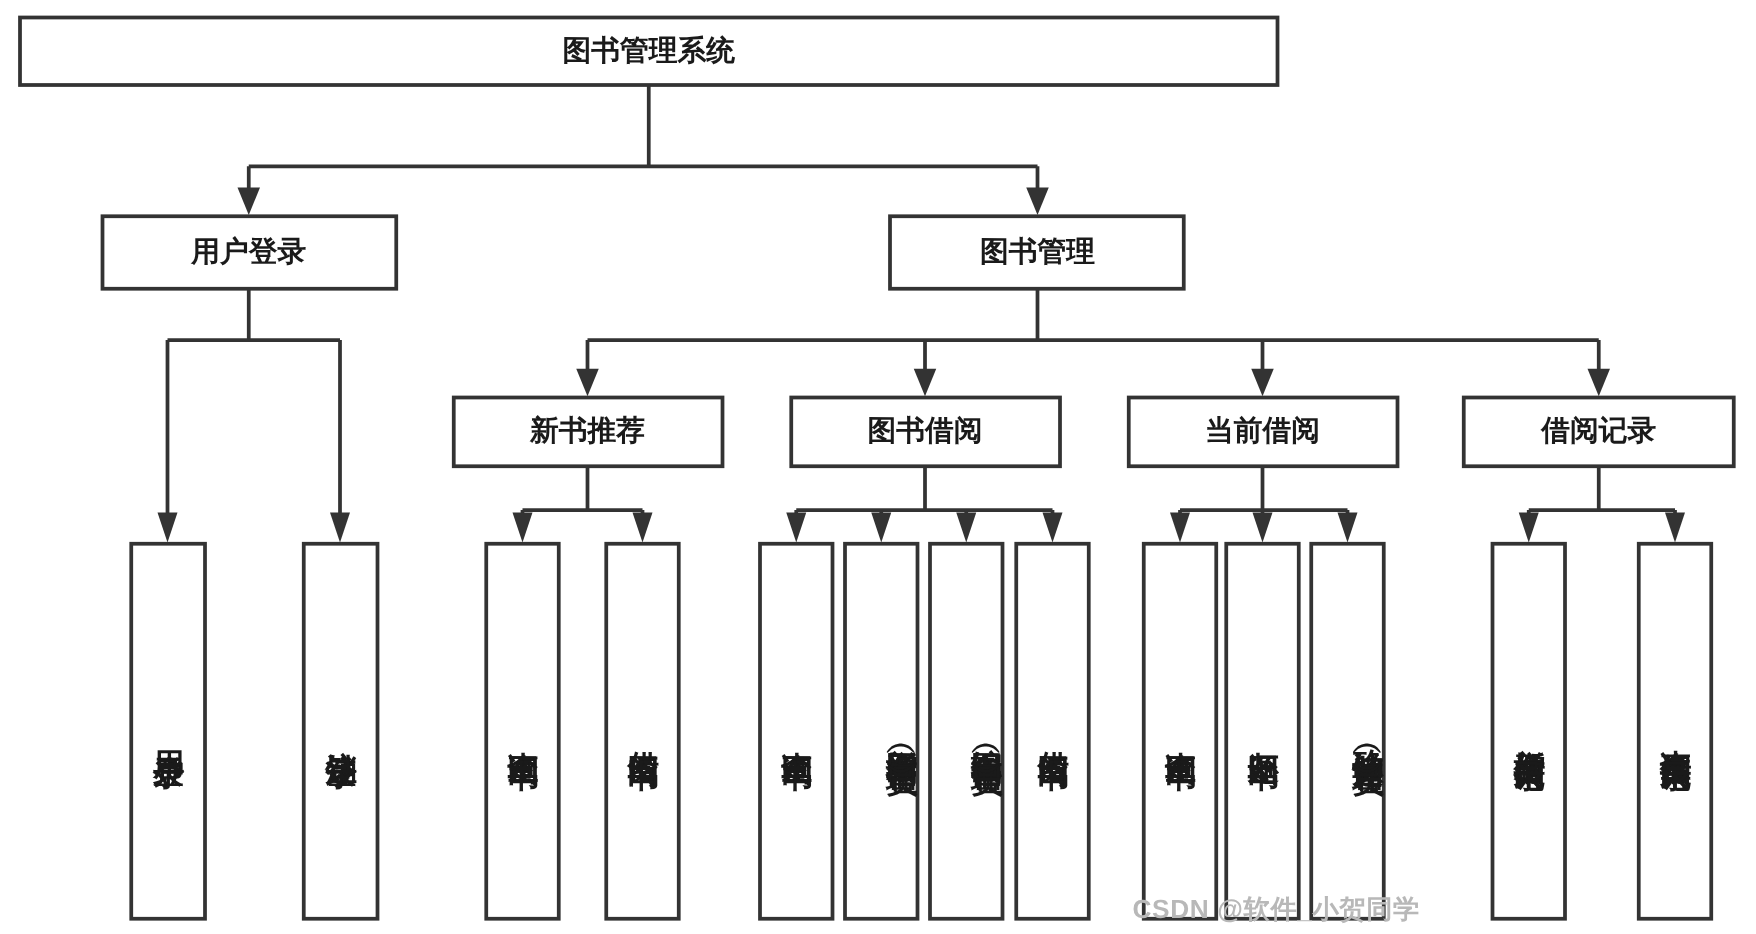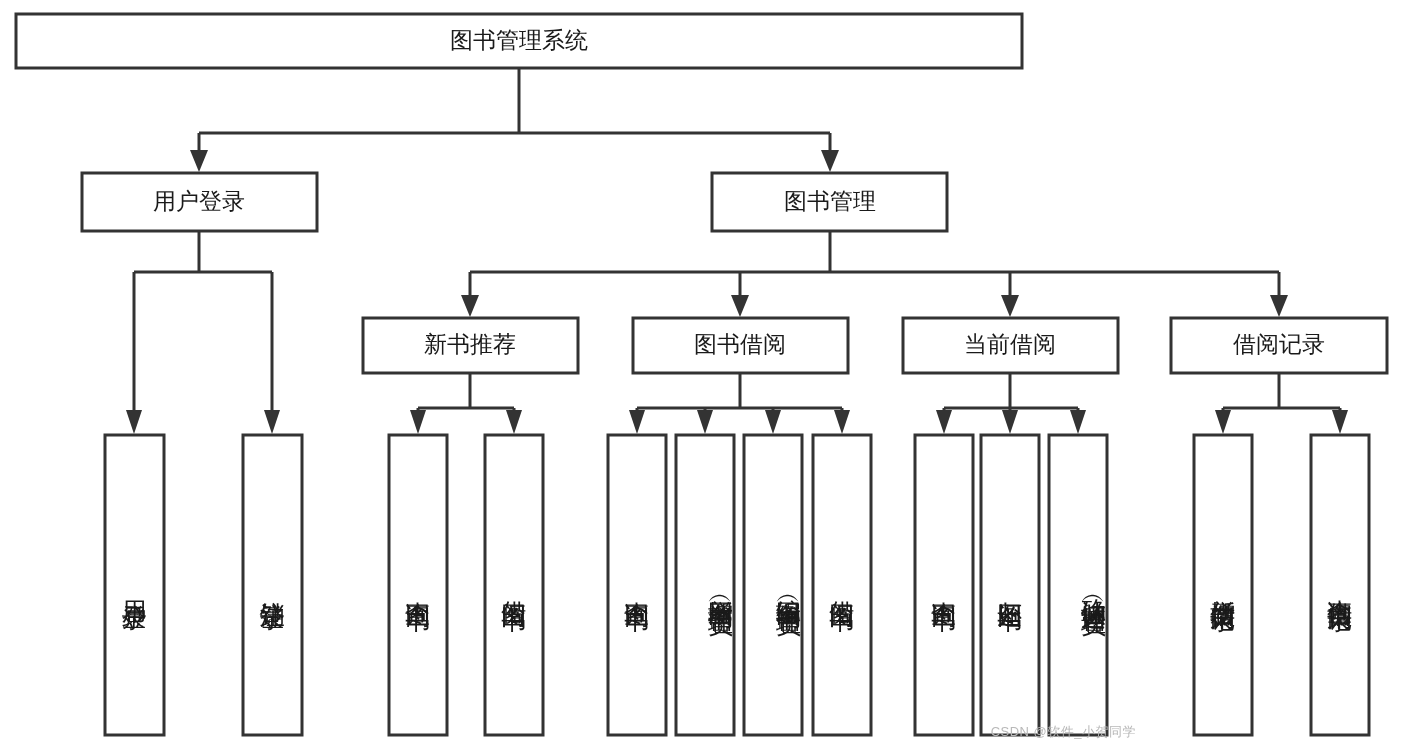--- a/index.html
+++ b/index.html
@@ -11,20 +11,21 @@
     width: 1405px;
     height: 747px;
     font-family: "Liberation Sans", "DejaVu Sans", sans-serif;
     overflow: hidden;
   }
   #diagram-root {
     position: relative;
     width: 1144px;
     height: 747px;
     background: #ffffff;
+    font-weight: bold;
   }
   svg#diagram-canvas {
     position: absolute;
     left: 0;
     top: 0;
     width: 1405px;
     height: 747px;
     display: block;
   }
   .node-box {
@@ -69,21 +70,21 @@
     letter-spacing: 2px;
     text-align: center;
     pointer-events: none;
     white-space: nowrap;
   }
   .watermark {
     position: absolute;
     right: 8px;
     bottom: 6px;
     font-family: "Liberation Sans", "DejaVu Sans", sans-serif;
-    font-size: 13px;
+    font-size: 21px;
     color: #b8b8b8;
     letter-spacing: 0.5px;
     user-select: none;
   }
 </style>
 </head>
 <body>
 
 <div id="diagram-root">
 

